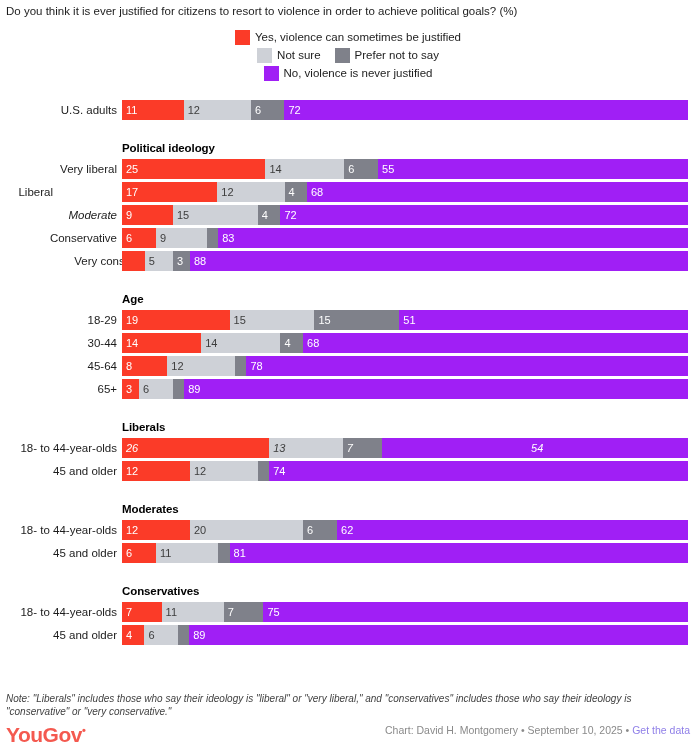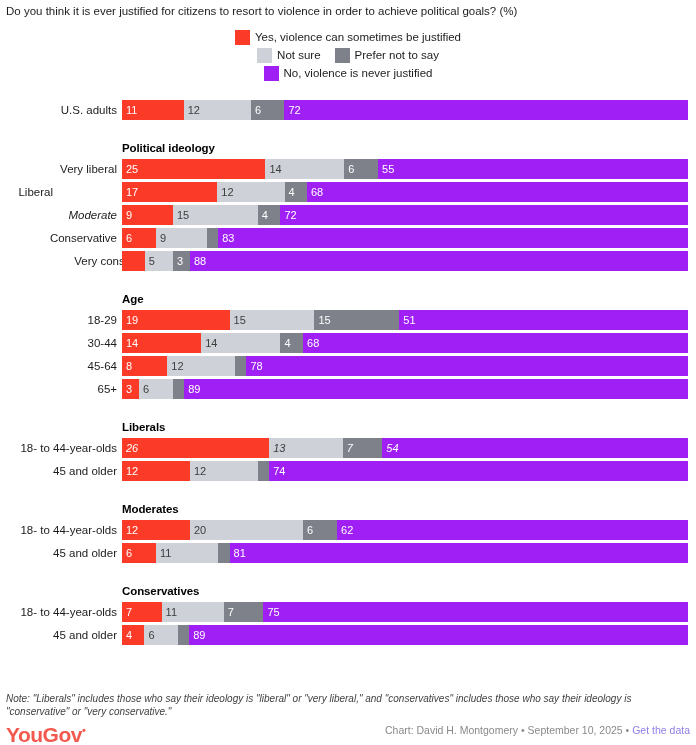--- a/index.html
+++ b/index.html
@@ -277,21 +277,21 @@
       <div class="bar" style="left: 122px; width: 566px; font-style: italic;">
         <div class="seg s-yes" style="width: 147.16px; background: rgb(251, 59, 40);">
           <span class="seg-val">26</span>
         </div>
         <div class="seg s-notsure" style="width: 73.58px; background: rgb(206, 209, 215);">
           <span class="seg-val">13</span>
         </div>
         <div class="seg s-prefer" style="width: 39.62px; background: rgb(127, 129, 138);">
           <span class="seg-val">7</span>
         </div>
-        <div class="seg s-no" style="width: 305.64px; background: rgb(160, 31, 245);">
+        <div class="seg s-no" style="width: 305.64px; background: rgb(160, 31, 245); justify-content: center;">
           <span class="seg-val">54</span>
         </div>
       </div>
     </div>
     <div class="row" style="left: 0px; top: 461px; width: 696px;">
       <div class="row-label" style="right: 579px;">45 and older</div>
       <div class="bar" style="left: 122px; width: 566px;">
         <div class="seg s-yes" style="width: 67.92px; background: rgb(251, 59, 40);">
           <span class="seg-val">12</span>
         </div>

